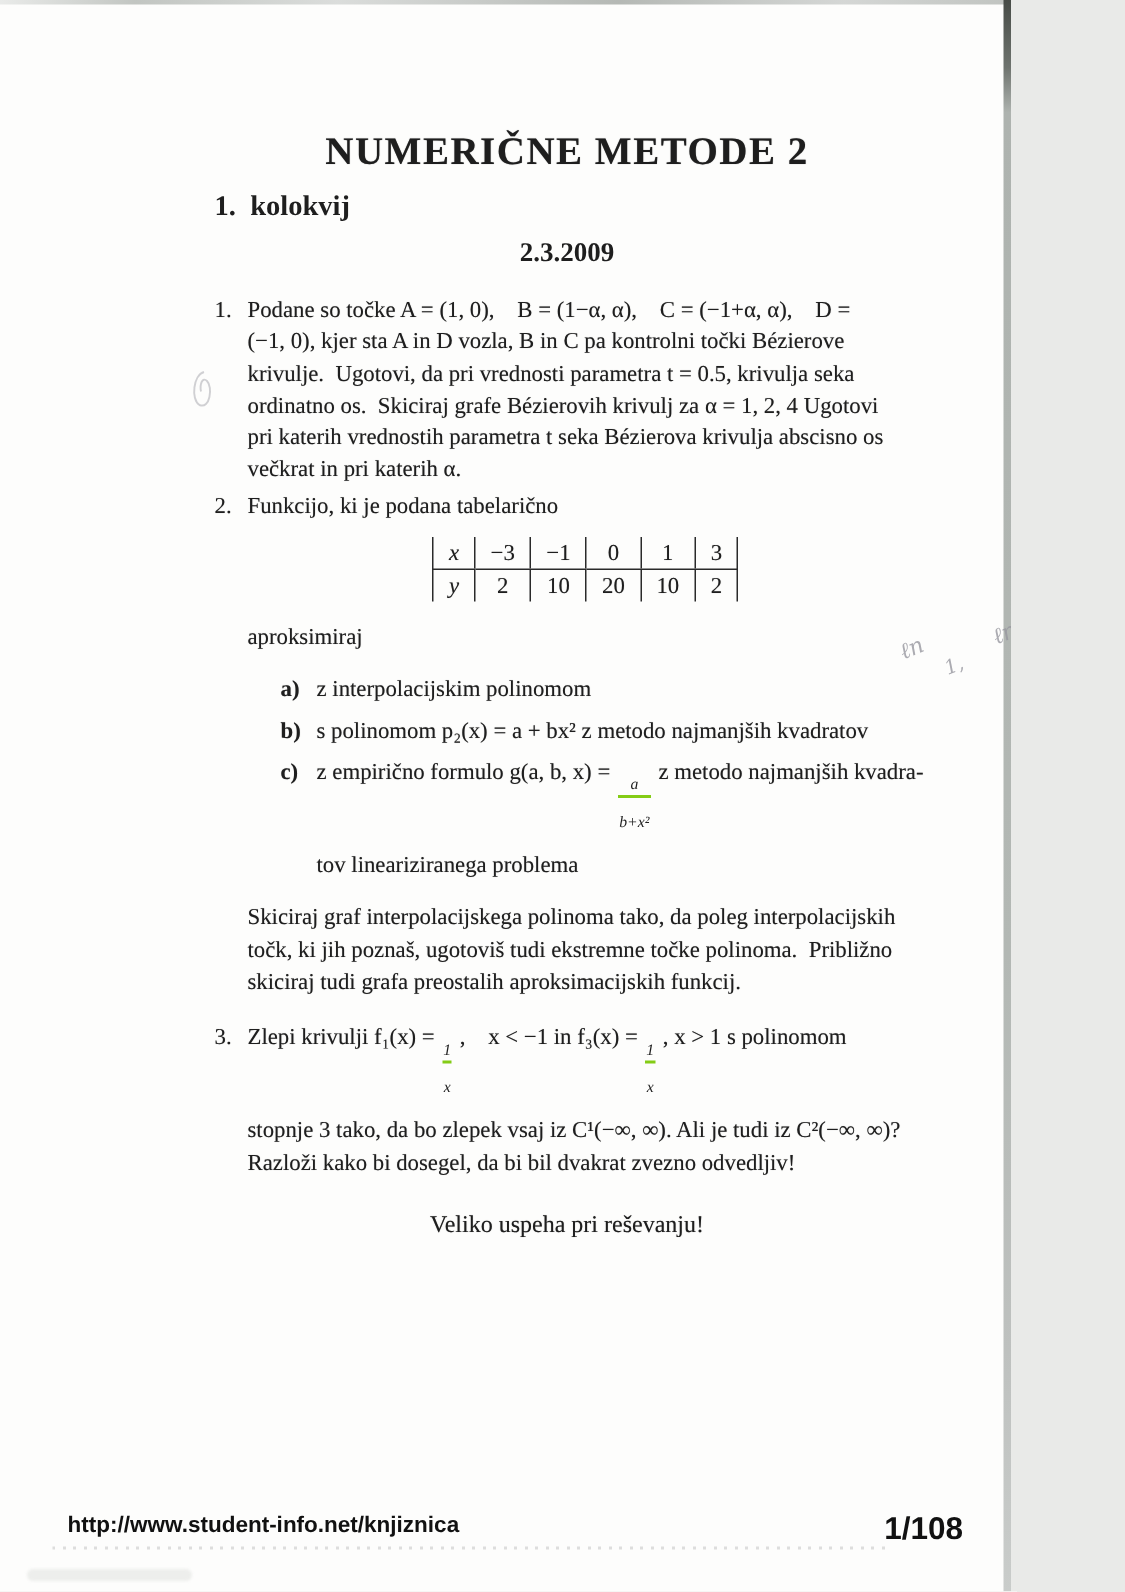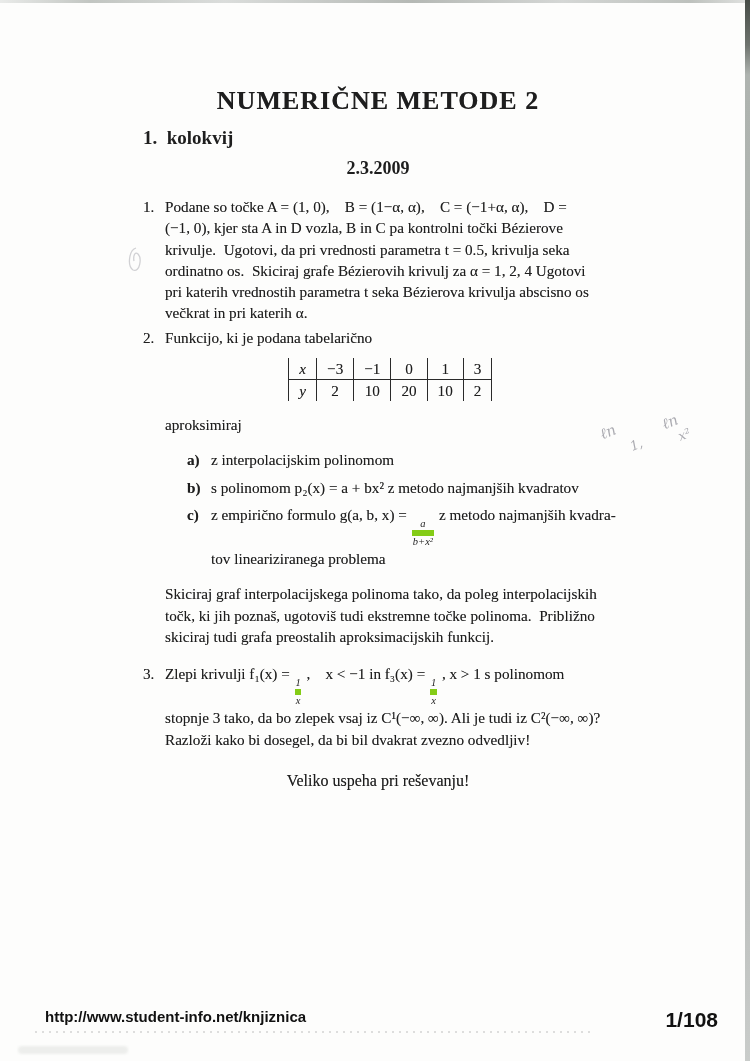--- a/index.html
+++ b/index.html
@@ -1,17 +1,17 @@
 <!DOCTYPE html>
 <html><head>
 <meta charset="utf-8">
 <style>
   html,body{margin:0;padding:0;}
   body{width:750px;height:1061px;overflow:hidden;background:#e9eae8;}
-  .page{position:relative;width:750px;height:1061px;background:#fdfdfc;overflow:hidden;
+  .page{position:relative;width:674px;height:1061px;background:#fdfdfc;overflow:hidden;
         font-family:"Liberation Serif","DejaVu Serif",serif;color:#1e1e1e;}
   .page *{box-sizing:border-box;}
   .edge-top{position:absolute;top:0;left:0;width:750px;height:3px;
         background:linear-gradient(90deg,#e3e5e3 0%,#aeb3ae 12%,#cfd2d0 30%,#9da29d 55%,#c7cac8 75%,#a8ada8 92%,#d8dad8 100%);
         opacity:.75;}
   .edge-right{position:absolute;top:0;right:0;width:5px;height:1061px;
         background:linear-gradient(180deg,#474c47 0px,#6e736e 45px,#aeb3af 75px,#b3b8b4 60%,#bec1bf 85%,#c9ccca 100%);}
   .doc{position:absolute;top:0;left:143px;width:470px;}
   .line{white-space:pre;line-height:21.3px;font-size:15.2px;text-shadow:0 0 .5px rgba(25,25,25,.45);}
   h1.title{margin:86px 0 0 0;text-align:center;font-size:26px;line-height:30px;font-weight:bold;letter-spacing:1px;
@@ -33,21 +33,21 @@
   .approx{margin-top:13px;}
   .sublist{margin-left:22px;}
   .subitem{display:flex;align-items:flex-start;}
   .subitem .abc{width:24px;flex:0 0 24px;font-weight:bold;}
   .sub-a{margin-top:14px;}
   .sub-b{margin-top:6px;}
   .sub-c{margin-top:4px;}
   .fracline{line-height:26px;}
   .frac{display:inline-flex;flex-direction:column;align-items:center;font-size:10.5px;line-height:1.15;
         vertical-align:-7px;margin:0 5px;font-style:italic;text-shadow:none;}
-  .frac .den{border-top:6px solid #84cc16;padding:0 1px;}
+  .frac .den{border-top:2px solid #84cc16;padding:11px 1px;}
   .para{margin-top:14px;}
   .goodluck{margin:22px 0 0 0;text-align:center;font-weight:normal;font-size:16px;
         text-shadow:0 0 .5px rgba(25,25,25,.5);}
   .footer-url{position:absolute;left:45px;top:1008px;font-family:"Liberation Sans","DejaVu Sans",sans-serif;
         font-weight:bold;font-size:15px;color:#111;}
   .footer-page{position:absolute;right:32px;top:1008px;font-family:"Liberation Sans","DejaVu Sans",sans-serif;
         font-weight:bold;font-size:21px;color:#111;}
   .handwriting{position:absolute;left:600px;top:413px;width:110px;height:60px;color:#97979f;opacity:.8;
         font-style:italic;font-size:15px;font-family:"DejaVu Serif",serif;}
   .hw{position:absolute;transform:rotate(-22deg);white-space:pre;}

